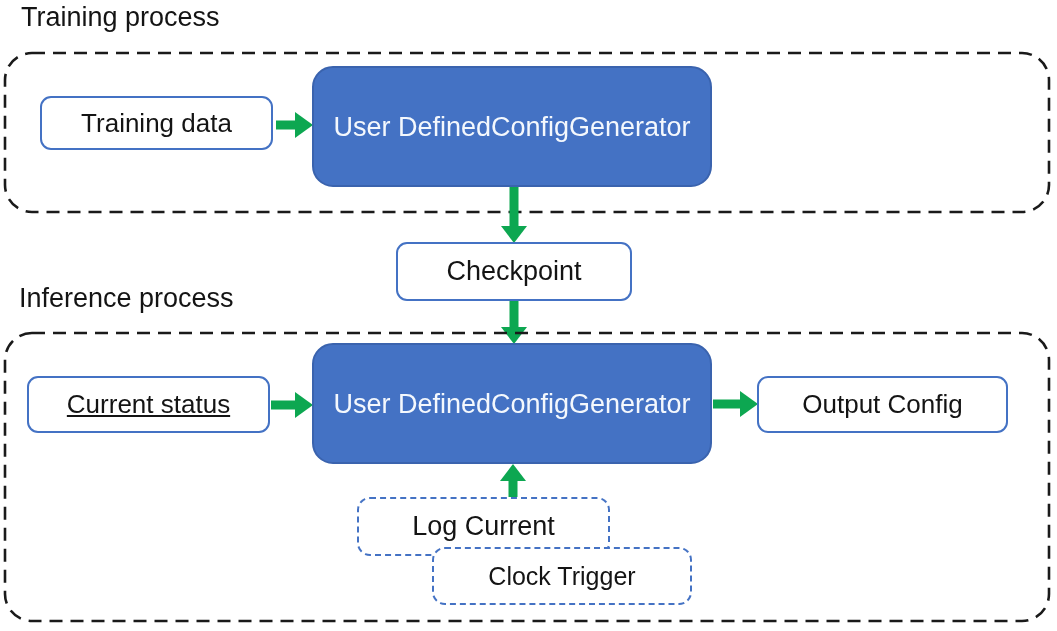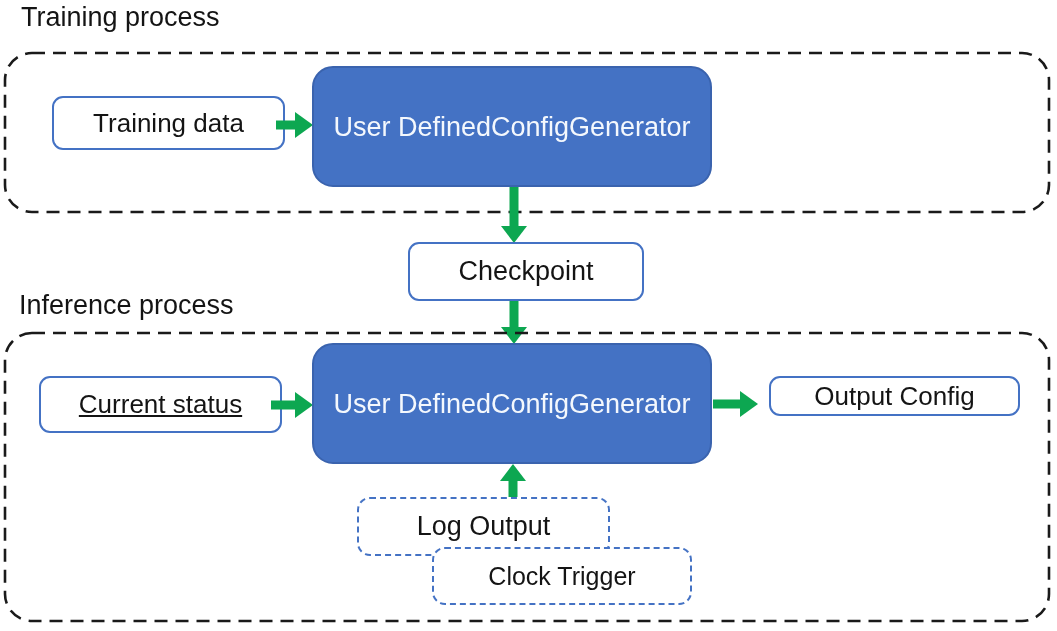--- a/index.html
+++ b/index.html
@@ -30,21 +30,20 @@
     position:absolute;
     display:flex;align-items:center;justify-content:center;
     text-align:center;
     font-size:26px;
     color:var(--ink);
     background:#ffffff;
   }
   .node.outlined{
     border:2px solid var(--blue);
     border-radius:11px;
-    margin-left:12px;
   }
   .node.dashed-blue{
     border:2.5px dashed var(--blue);
     border-radius:13px;
   }
   .node.filled-blue{
     background:var(--blue);
     border:2px solid var(--blue-border);
     border-radius:21px;
     color:#F4F8FD;
@@ -109,21 +108,21 @@
 
   <div class="node outlined" style="left:396px;top:242px;width:236px;height:59px;font-size:27px;">
     <span>Checkpoint</span>
   </div>
 
   <div class="arrow arrow-down" style="left:500px;top:301px;width:27px;height:43px;">
     <div class="shaft"></div>
     <div class="head"></div>
   </div>
 
-  <div class="section-label" style="left:19px;top:290px;">Inference process</div>
+  <div class="section-label" style="left:19px;top:283px;">Inference process</div>
 
   <svg class="container-svg" style="left:3px;top:331px;" width="1048" height="292">
     <rect x="2" y="2" width="1044" height="288" rx="27" ry="27" fill="none" stroke="#1a1a1a" stroke-width="2.6" stroke-dasharray="13 8"></rect>
   </svg>
 
   <div class="node outlined" style="left:27px;top:376px;width:243px;height:57px;text-decoration:underline;">
     <span>Current status</span>
   </div>
 
   <div class="arrow arrow-right" style="left:271px;top:391px;width:42px;height:27px;">
@@ -134,30 +133,30 @@
   <div class="node filled-blue" style="left:312px;top:343px;width:400px;height:121px;">
     <span>User Defined</span>
     <span>ConfigGenerator</span>
   </div>
 
   <div class="arrow arrow-right" style="left:713px;top:390px;width:45px;height:27px;">
     <div class="shaft"></div>
     <div class="head"></div>
   </div>
 
-  <div class="node outlined" style="left:757px;top:376px;width:251px;height:40px;">
+  <div class="node outlined" style="left:757px;top:376px;width:251px;height:57px;">
     <span>Output Config</span>
   </div>
 
   <div class="arrow arrow-up" style="left:499px;top:464px;width:27px;height:34px;">
     <div class="shaft"></div>
     <div class="head"></div>
   </div>
 
   <div class="node dashed-blue" style="left:357px;top:497px;width:253px;height:59px;font-size:27px;">
-    <span>Log Output</span>
+    <span>Log Current</span>
   </div>
 
   <div class="node dashed-blue" style="left:432px;top:547px;width:260px;height:58px;font-size:25px;">
     <span>Clock Trigger</span>
   </div>
 
 </div>
 
 </body></html>

